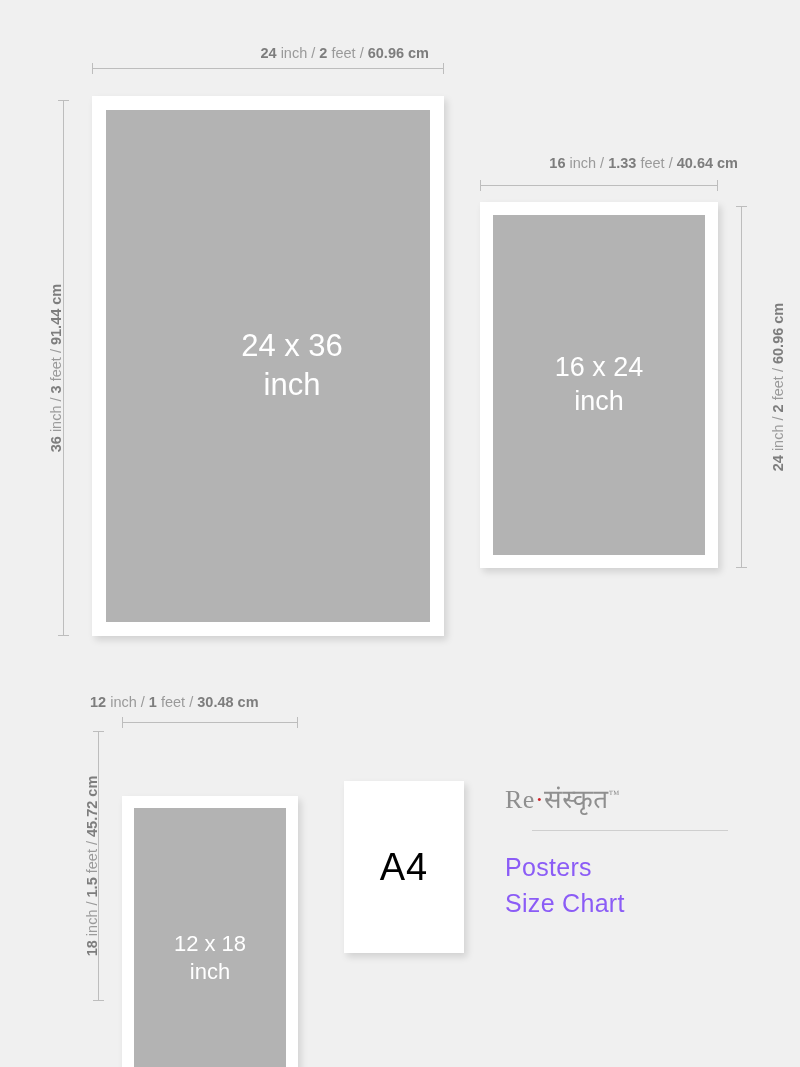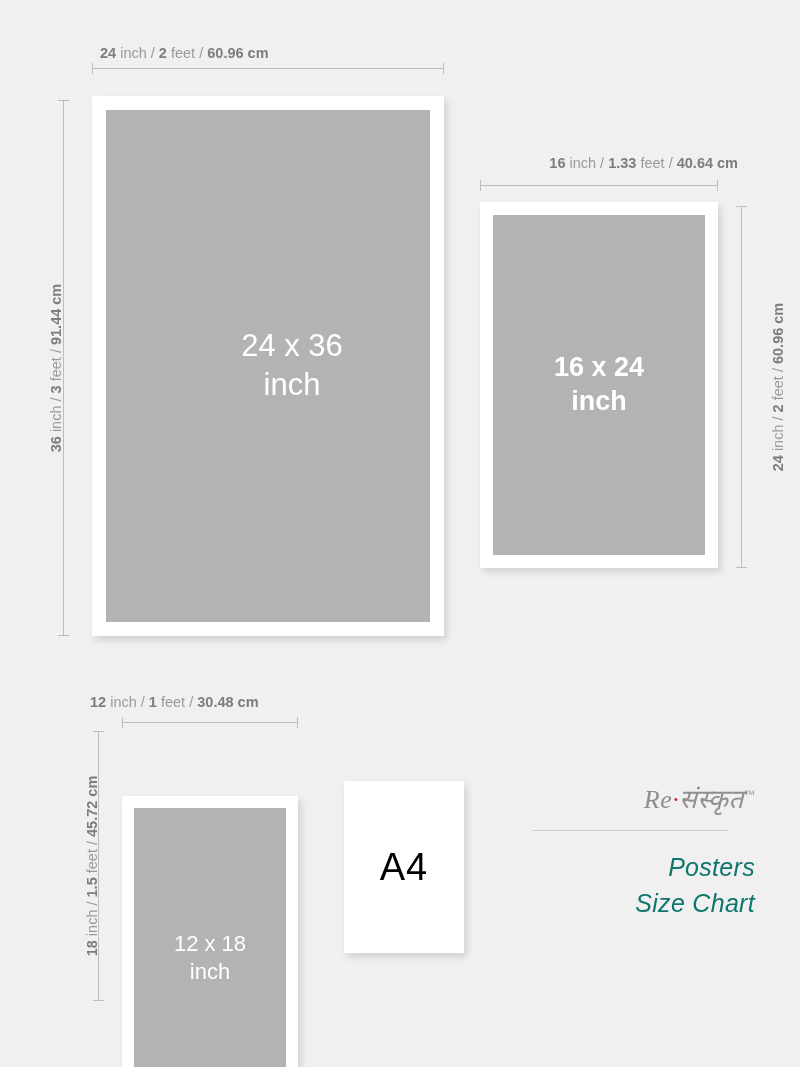--- a/index.html
+++ b/index.html
@@ -53,21 +53,20 @@
   }
 
   
   #frame-16x24 {
     left: 480px; top: 202px;
     width: 238px; height: 366px;
   }
   #mat-16x24 {
     left: 13px; top: 13px; right: 13px; bottom: 13px;
     font-size: 27px;
-    font-weight: bold;
   }
 
   
   #frame-12x18 {
     left: 122px; top: 772px;
     width: 176px; height: 323px; margin-top: 24px;
   }
   #mat-12x18 {
     left: 12px; top: 12px; right: 12px; bottom: 12px;
     font-size: 22px;
@@ -135,22 +134,21 @@
   }
   .dim-label.vert {
     transform-origin: 0 0;
   }
 
   
   #brand {
     position: absolute;
     left: 505px; top: 780px;
     width: 250px;
-    text-align: right;
-    font-style: italic;
+    text-align: left;
   }
   #brand-logo {
     font-family: "Liberation Serif", serif;
     font-size: 26px;
     color: #8f8f8f;
     letter-spacing: 0.5px;
     position: relative;
     display: inline-block;
   }
   #brand-logo .dot {
@@ -161,33 +159,33 @@
     vertical-align: super;
   }
   #brand-rule {
     width: 196px;
     height: 1px;
     background: #cfcfcf;
     margin: 14px auto 18px auto;
   }
   .brand-line {
     font-size: 25px;
-    color: #0f766e;
+    color: #8b5cf6;
     font-weight: 300;
     line-height: 1.45;
     letter-spacing: 0.3px;
   }
 </style>
 </head>
 <body>
 
 <div class="stage">
 
   <div class="dim-h" style="left:92px; top:68px; width:352px;"></div>
-  <div class="dim-label" style="left:100px; top:45px; width:352px; text-align:left;">
+  <div class="dim-label" style="left:77px; top:45px; width:352px; text-align:right;">
     <b>24</b><span> inch / </span><b>2</b><span> feet / </span><b>60.96 cm</b>
   </div>
 
   <div class="dim-v" style="left:63px; top:100px; height:536px;"></div>
   <div class="dim-label vert" style="left:48px; top:636px; transform:rotate(-90deg); width:536px; text-align:center;">
     <b>36</b><span> inch / </span><b>3</b><span> feet / </span><b>91.44 cm</b>
   </div>
 
   <div class="frame" id="frame-24x36">
     <div class="mat" id="mat-24x36">

